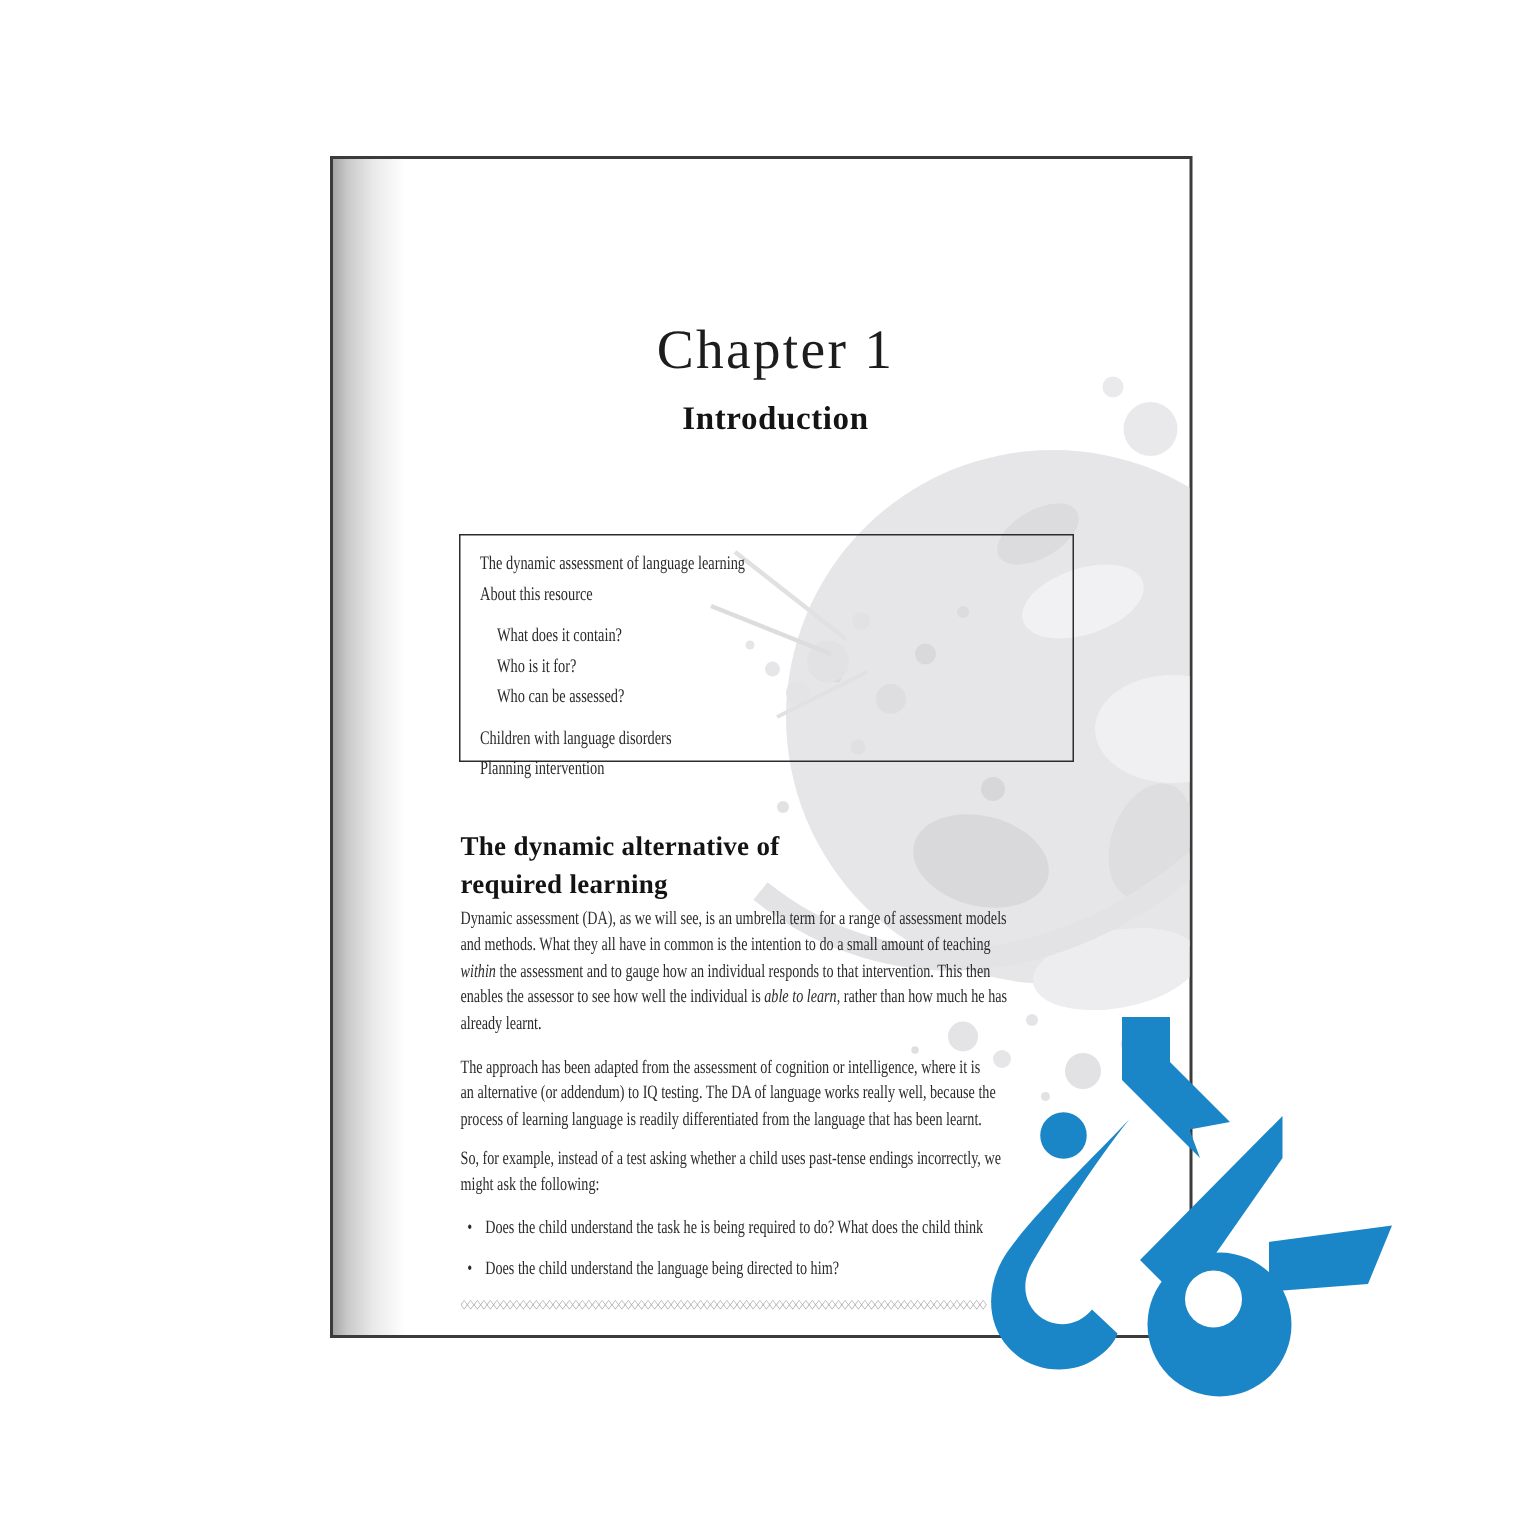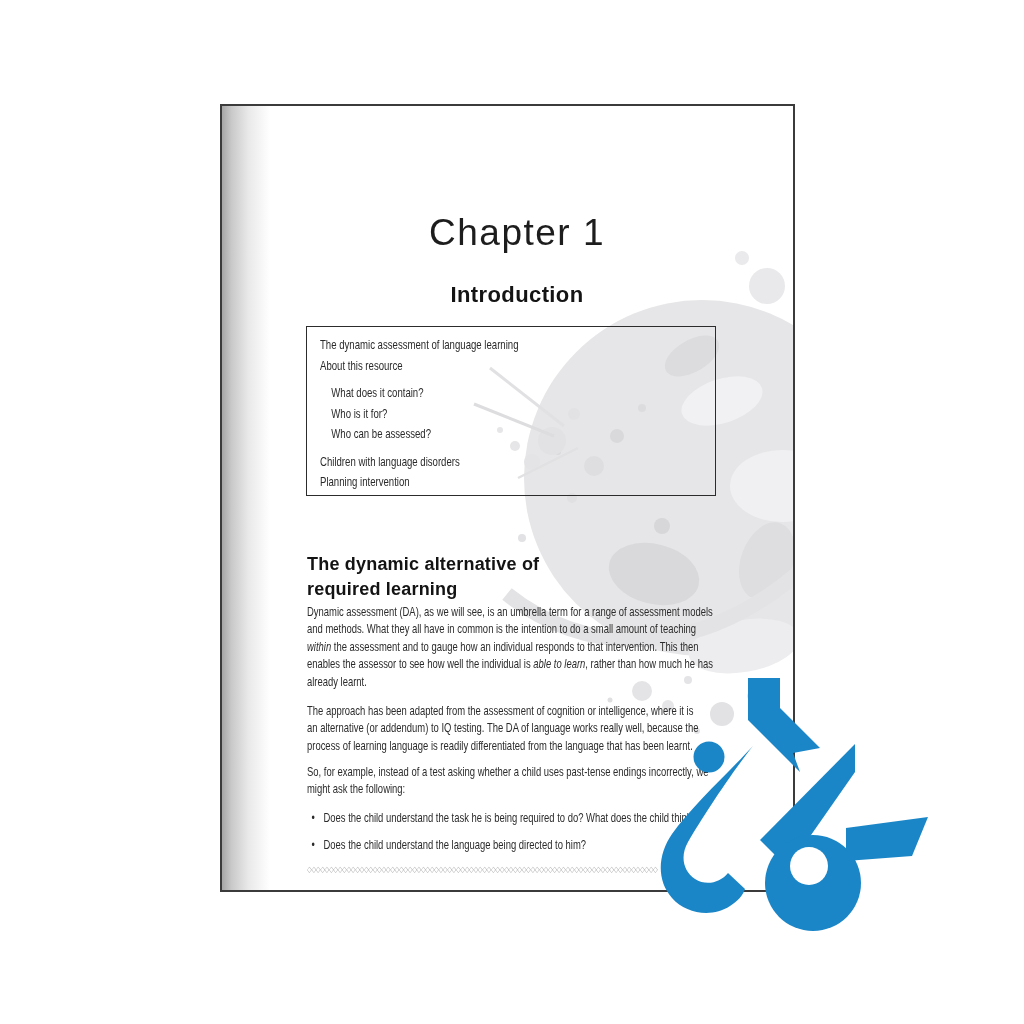--- a/index.html
+++ b/index.html
@@ -1,29 +1,29 @@
 <!DOCTYPE html>
 <html><head>
 <meta charset="utf-8">
 <style>
   html,body{margin:0;padding:0;background:#ffffff;}
   .stage{position:relative;width:1024px;height:1024px;background:#ffffff;overflow:hidden;
-         font-family:Liberation Sans, sans-serif;}
+         font-family:Liberation Serif, serif;}
   .page{position:absolute;left:220px;top:104px;width:575px;height:788px;box-sizing:border-box;
         background:#ffffff;border:2px solid #3b3b3b;overflow:hidden;}
   .binding{position:absolute;left:0;top:0;bottom:0;width:48px;
         background:linear-gradient(to right,#a6a6a6 0,#c9c9c9 20%,#e9e9e9 55%,rgba(255,255,255,0) 100%);}
   .watermark{position:absolute;left:0;top:0;width:575px;height:788px;}
 
   .chapter{position:absolute;left:85px;top:106px;width:420px;margin:0;text-align:center;
         font-size:37px;font-weight:400;letter-spacing:1.5px;color:#1d1d1d;}
-  .subtitle{position:absolute;left:85px;top:176px;width:420px;margin:0;text-align:center;
+  .subtitle{position:absolute;left:85px;top:160px;width:420px;margin:0;text-align:center;
         font-size:22px;font-weight:700;letter-spacing:.4px;color:#141414;}
 
-  .toc-box{position:absolute;left:84px;top:220px;width:410px;height:170px;box-sizing:border-box;
+  .toc-box{position:absolute;left:84px;top:250px;width:410px;height:152px;box-sizing:border-box;
         border:1.5px solid #2c2c2c;}
   .cond{transform:scaleX(0.75);transform-origin:0 0;}
   .toc-inner{position:absolute;left:13px;top:8px;width:540px;}
   .toc-item{font-size:12.8px;line-height:20.5px;color:#2a2a2a;white-space:nowrap;}
   .toc-item.indent{padding-left:15px;}
   .toc-item.gap{margin-top:7px;}
 
   .section-heading{position:absolute;left:85px;top:446px;margin:0;font-size:18px;line-height:25px;
         font-weight:700;letter-spacing:.2px;color:#131313;}
 

